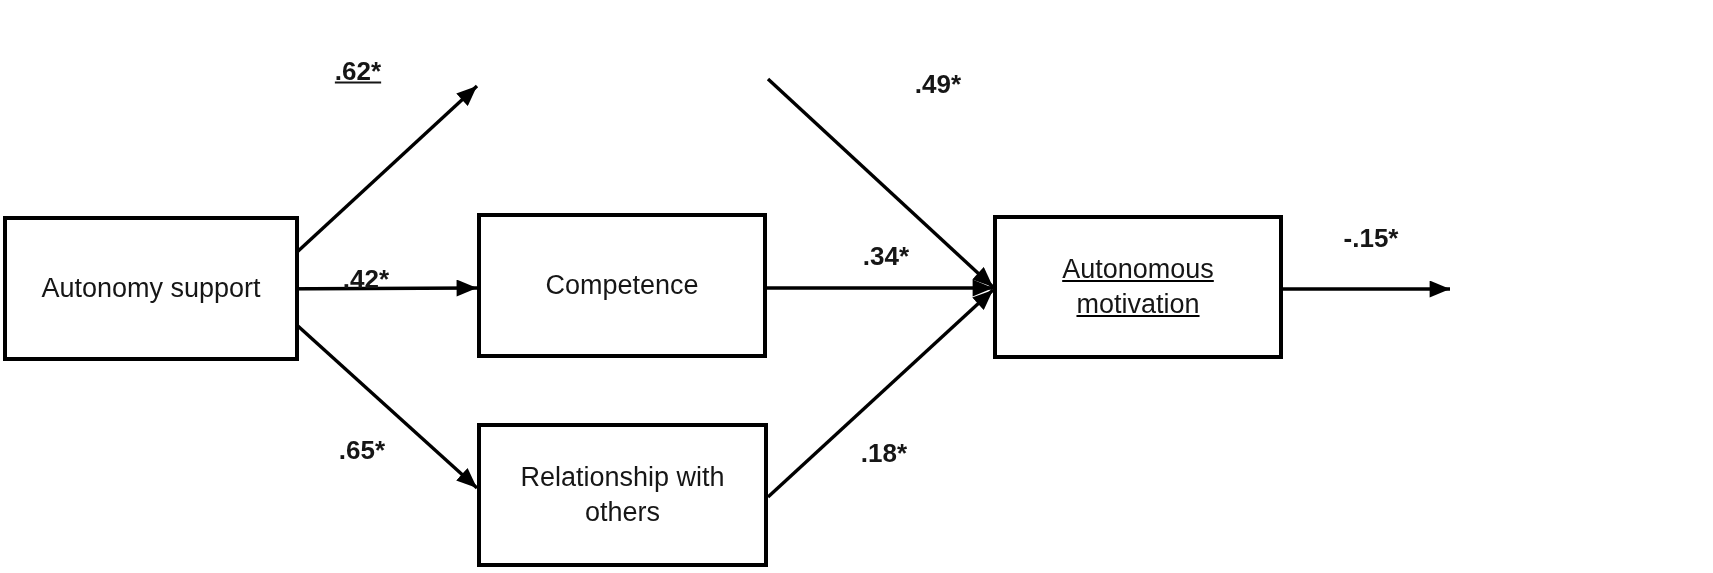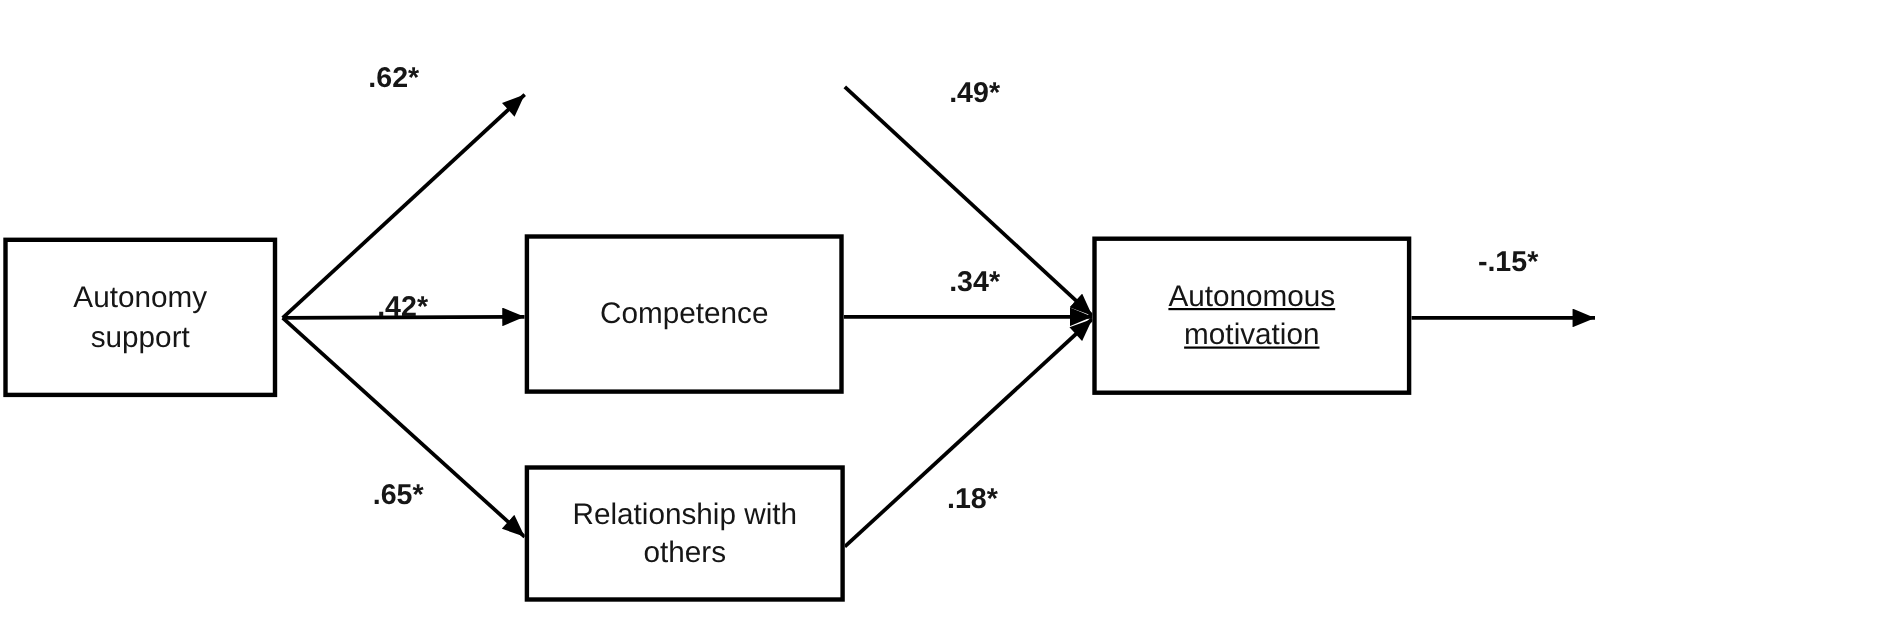--- a/index.html
+++ b/index.html
@@ -65,45 +65,45 @@
     </defs>
     <line x1="257" y1="289" x2="477" y2="86" marker-end="url(#arrowhead)"></line>
     <line x1="257" y1="289" x2="477" y2="288" marker-end="url(#arrowhead)"></line>
     <line x1="257" y1="289" x2="477" y2="488" marker-end="url(#arrowhead)"></line>
     <line x1="768" y1="79" x2="993" y2="287" marker-end="url(#arrowhead)"></line>
     <line x1="767" y1="288" x2="993" y2="288" marker-end="url(#arrowhead)"></line>
     <line x1="768" y1="497" x2="993" y2="290" marker-end="url(#arrowhead)"></line>
     <line x1="1283" y1="289" x2="1450" y2="289" marker-end="url(#arrowhead)"></line>
   </svg>
 
-  <div class="node" style="left:3px; top:216px; width:249px; height:145px;align-items:center;">
+  <div class="node" style="left:3px; top:216px; width:296px; height:145px;align-items:center;">
     <span class="node-label">Autonomy support</span>
   </div>
 
 
   <div class="node" style="left:477px; top:213px; width:290px; height:145px;text-align:right;">
     <span class="node-label">Competence</span>
   </div>
 
-  <div class="node" style="left:477px; top:423px; width:291px; height:124px;">
+  <div class="node" style="left:477px; top:423px; width:291px; height:144px;">
     <span class="node-label">Relationship with others</span>
   </div>
 
   <div class="node" style="left:993px; top:215px; width:290px; height:144px;text-decoration:underline;">
     <span class="node-label">Autonomous motivation</span>
   </div>
 
 
-  <div class="coef" style="left:358px; top:71px;">.62*</div>
+  <div class="coef" style="left:358px; top:71px;text-decoration:underline;">.62*</div>
 
   <div class="coef" style="left:366px; top:251px;margin-top:28px;">.42*</div>
 
   <div class="coef" style="left:362px; top:450px;">.65*</div>
 
-  <div class="coef" style="left:886px; top:84px;">.49*</div>
+  <div class="coef" style="left:938px; top:84px;">.49*</div>
 
   <div class="coef" style="left:886px; top:256px;">.34*</div>
 
   <div class="coef" style="left:884px; top:453px;">.18*</div>
 
   <div class="coef" style="left:1371px; top:238px;">-.15*</div>
 
 </div>
 
 </body></html>

